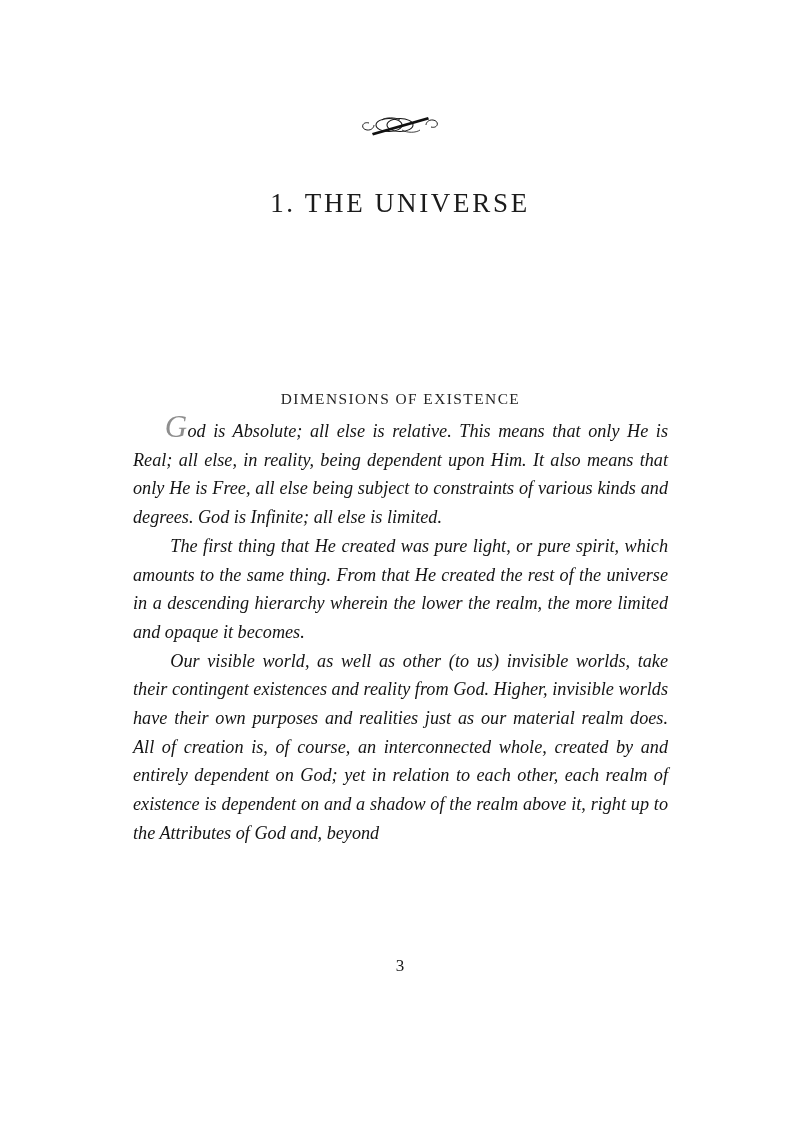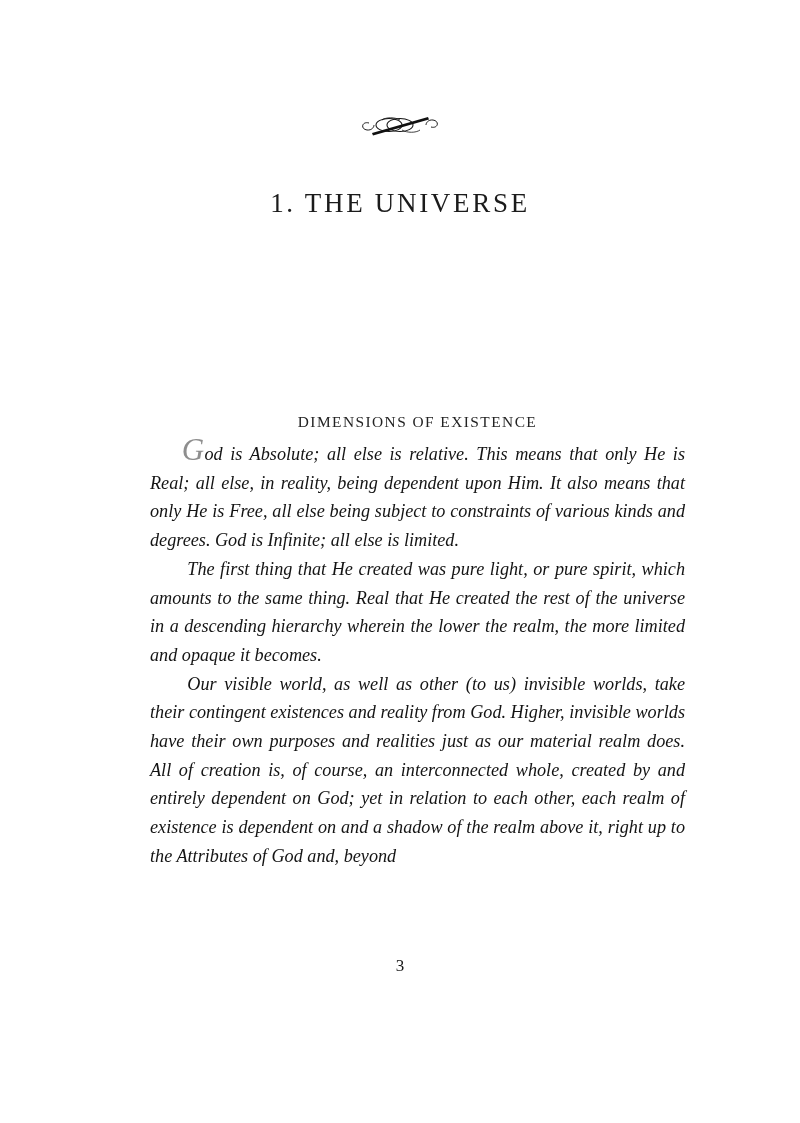--- a/index.html
+++ b/index.html
@@ -52,23 +52,22 @@
     font-weight: 400;
     letter-spacing: 2.7px;
     color: #1b1b1b;
     white-space: pre;
   }
 
   
   .textblock {
     position: absolute;
     top: 390px;
-    left: 150px;
+    left: 133px;
     width: 535px;
-    margin-top: 23px;
   }
 
   .section-heading {
     text-align: center;
     font-size: 15.4px;
     letter-spacing: 1.45px;
     color: #232323;
     margin: 0 0 9px 0;
     white-space: pre;
   }
@@ -130,21 +129,21 @@
 
   <div class="chapter-title">1. THE UNIVERSE</div>
 
   <div class="textblock">
 
     <div class="section-heading">DIMENSIONS OF EXISTENCE</div>
 
     <p class="body-para first"><span class="initial-cap">G</span><span>od is Absolute; all else is relative. This means that only He is Real; all else, in reality, being dependent upon Him. It also means that only He is Free, all else being subject to constraints of various kinds and degrees. God is Infinite; all else is limited.</span></p>
 
 
-    <p class="body-para">The first thing that He created was pure light, or pure spirit, which amounts to the same thing. Real that He created the rest of the universe in a descending hierarchy wherein the lower the realm, the more limited and opaque it becomes.</p>
+    <p class="body-para">The first thing that He created was pure light, or pure spirit, which amounts to the same thing. From that He created the rest of the universe in a descending hierarchy wherein the lower the realm, the more limited and opaque it becomes.</p>
 
     <p class="body-para">Our visible world, as well as other (to us) invisible worlds, take their contingent existences and reality from God. Higher, invisible worlds have their own purposes and realities just as our material realm does. All of creation is, of course, an interconnected whole, created by and entirely dependent on God; yet in relation to each other, each realm of existence is dependent on and a shadow of the realm above it, right up to the Attributes of God and, beyond</p>
 
   </div>
 
   <div class="folio">3</div>
 
 </div>
 
 </body></html>

